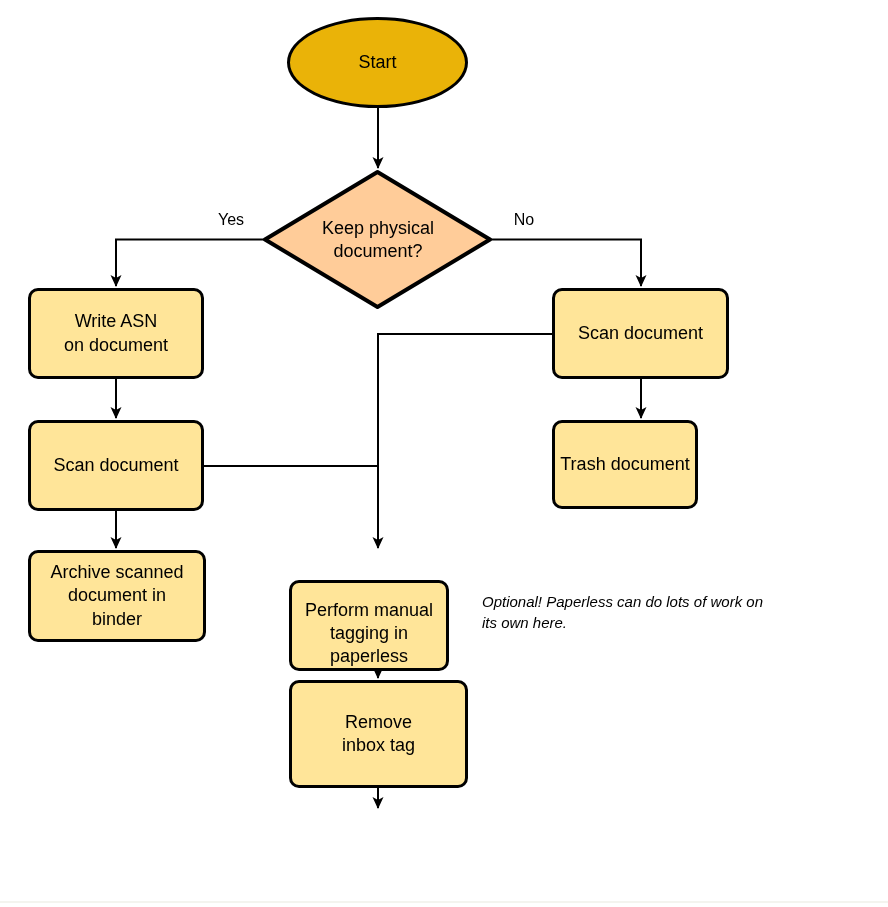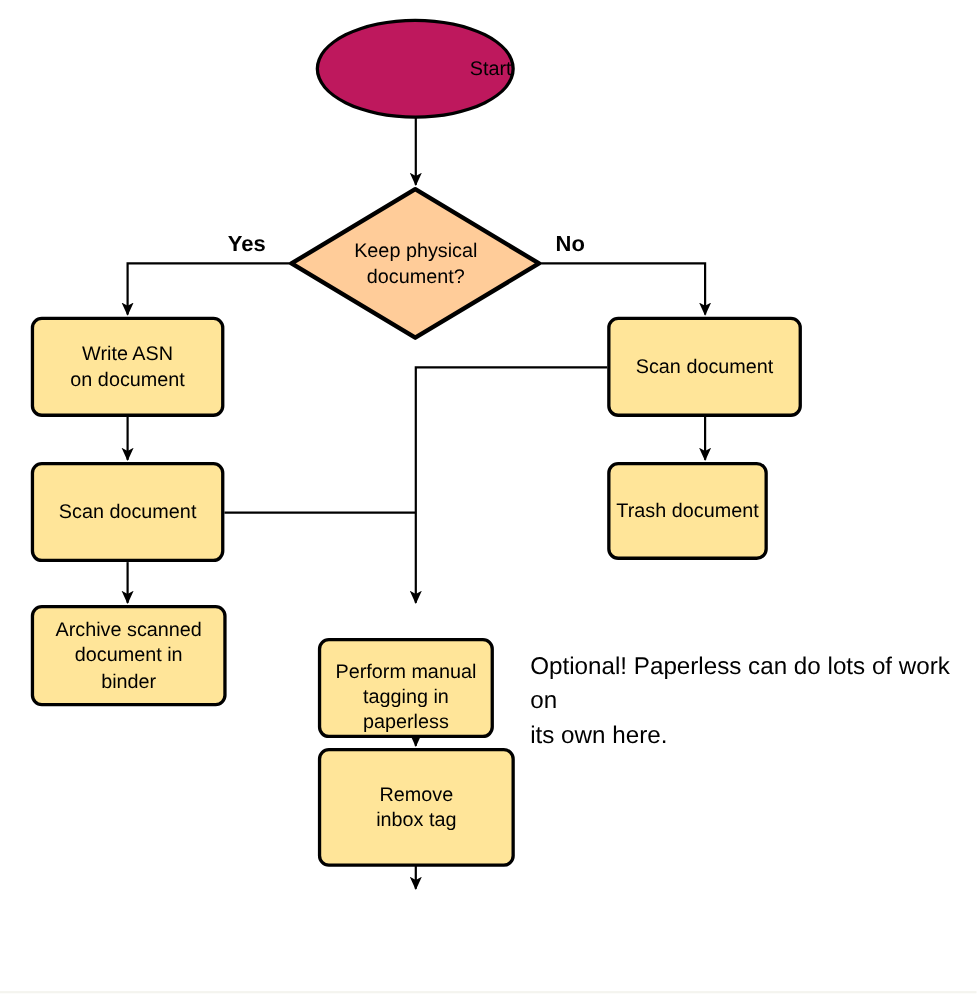--- a/index.html
+++ b/index.html
@@ -18,37 +18,36 @@
     box-sizing:border-box;
     display:flex;align-items:center;justify-content:center;
     text-align:center;
     font-size:18px;line-height:1.28;
     white-space:pre-line;
     background:#ffe599;
     border:3.5px solid #000;
     border-radius:10px;
   }
   .node.terminal{
-    background:#be185d;
+    background:#eab308;
     border-radius:50%;
-    justify-content:flex-end;
   }
   .node.decision-text{
     background:transparent;border:none;border-radius:0;
   }
   .edge-label{
     position:absolute;z-index:3;
-    font-size:20px;line-height:1.2;
+    font-size:16px;line-height:1.2;
+    text-align:center;
     background:#fff;
     padding:0 2px;
-    font-weight:bold;
   }
   .note{
     position:absolute;z-index:3;
-    font-size:22px;line-height:1.4;
+    font-size:15px;font-style:italic;line-height:1.4;
     white-space:pre-line;
   }
   .bottom-divider{
     position:absolute;left:0;top:901px;width:888px;height:2px;
     background:#f4f4ef;z-index:0;
   }
 </style>
 </head>
 <body>
 

